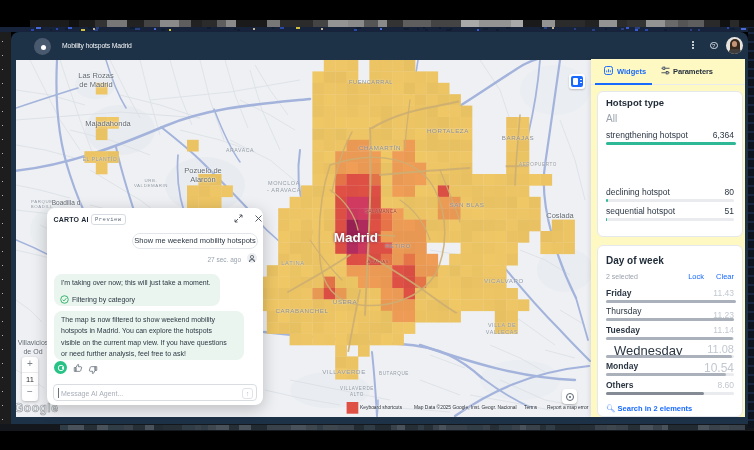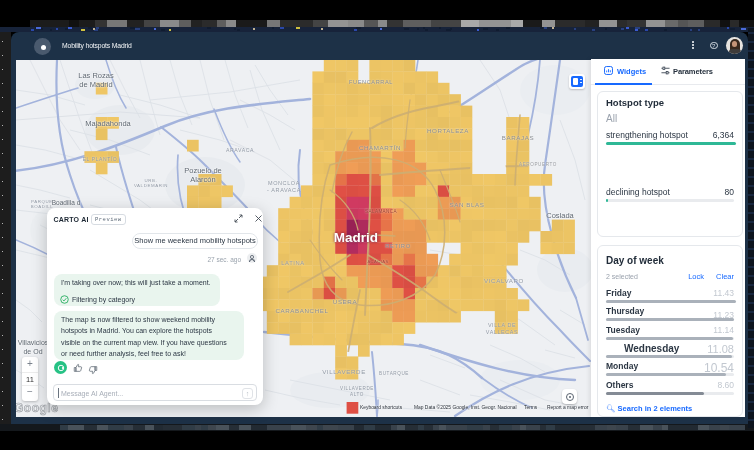--- a/index.html
+++ b/index.html
@@ -894,21 +894,21 @@
         </g>
       </svg>
 
     <div class="abs" style="left:6px;top:176px;width:204px;height:17px;border:1px solid #d9dde2;border-radius:4px">
       <div class="abs" style="left:4px;top:3px;width:1px;height:10px;background:#6a7480"></div>
       <div class="abs" style="left:7px;top:4.5px;font-size:7px;color:#a8aeb8">Message AI Agent...</div>
       <div class="abs" style="right:3px;top:2.5px;width:11px;height:11px;border:1px solid #e0e3e7;border-radius:3px;text-align:center;font-size:7px;color:#b4bac2;line-height:10px">↑</div>
     </div>
   </div>
 
-  <div class="abs" style="left:580px;top:27px;width:154px;height:358px;background:#ffffff;box-shadow:-2px 0 4px rgba(0,0,0,.08)">
+  <div class="abs" style="left:580px;top:27px;width:154px;height:358px;background:#fef9c3;box-shadow:-2px 0 4px rgba(0,0,0,.08)">
 
     <div class="abs" style="left:0;top:0;width:154px;height:26px;border-bottom:1px solid #e8eaee">
       <svg class="abs" style="left:13px;top:7px" width="9" height="9" viewBox="0 0 10 10">
           <rect x="0.6" y="0.6" width="8.8" height="8.8" rx="2" fill="none" stroke="#1769ff" stroke-width="1.1"></rect>
           <path d="M3,7 L3,5 M5,7 L5,3.5 M7,7 L7,4.7" stroke="#1769ff" stroke-width="1" fill="none"></path>
         </svg>
       <span class="abs" style="left:26px;top:7.5px;font-size:7.5px;font-weight:bold;color:#1769ff">Widgets</span>
       <div class="abs" style="left:4px;top:24px;width:57px;height:2px;background:#1769ff"></div>
       <svg class="abs" style="left:70px;top:7px" width="9" height="9" viewBox="0 0 10 10">
           <path d="M0.5,2.5 H9.5 M0.5,7.5 H9.5" stroke="#3c4654" stroke-width="1" fill="none"></path>
@@ -926,47 +926,53 @@
 <span style="position:absolute;right:0;top:1px;font-size:8.5px;color:#2c3744">6,364</span>
 <div style="position:absolute;left:0;right:0;top:13px;height:3px;background:#e9ebee;border-radius:2px"></div>
 <div style="position:absolute;left:0;top:13px;height:3px;width:130.0px;background:#2eb896;border-radius:2px"></div>
 </div>
         <div style="position:absolute;left:8px;right:8px;top:94px;height:19px">
 <span style="position:absolute;left:0;top:1px;font-size:8.5px;color:#2c3744">declining hotspot</span>
 <span style="position:absolute;right:0;top:1px;font-size:8.5px;color:#2c3744">80</span>
 <div style="position:absolute;left:0;right:0;top:13px;height:3px;background:#e9ebee;border-radius:2px"></div>
 <div style="position:absolute;left:0;top:13px;height:3px;width:1.6px;background:#2eb896;border-radius:2px"></div>
 </div>
+        <div style="position:absolute;left:8px;right:8px;top:113px;height:19px">
+<span style="position:absolute;left:0;top:1px;font-size:8.5px;color:#2c3744">sequential hotspot</span>
+<span style="position:absolute;right:0;top:1px;font-size:8.5px;color:#2c3744">51</span>
+<div style="position:absolute;left:0;right:0;top:13px;height:3px;background:#e9ebee;border-radius:2px"></div>
+<div style="position:absolute;left:0;top:13px;height:3px;width:1.2px;background:#2eb896;border-radius:2px"></div>
+</div>
     </div>
 
     <div class="abs" style="left:6px;top:186px;width:146px;height:172px;background:#fff;border:1px solid #e5e8ec;border-radius:6px;overflow:hidden">
       <div class="abs" style="left:8px;top:9px;font-size:10px;font-weight:bold;color:#222d3a">Day of week</div>
       <div class="abs" style="left:8px;top:27px;font-size:7px;color:#9aa2ad">2 selected</div>
       <div class="abs" style="right:38px;top:26px;font-size:7.5px;color:#1769ff">Lock</div>
       <div class="abs" style="right:8px;top:26px;font-size:7.5px;color:#1769ff">Clear</div>
       <div style="position:absolute;left:8px;right:8px;top:42px;height:18px">
 <span style="position:absolute;left:0;top:0;font-size:8.5px;font-weight:600;color:#2c3744">Friday</span>
 <span style="position:absolute;right:0;top:0;font-size:8.5px;color:#c2c8d0">11.43</span>
 <div style="position:absolute;left:0;right:0;top:12px;height:3px;background:#e9ebee;border-radius:2px"></div>
 <div style="position:absolute;left:0;top:12px;height:3px;width:130.0px;background:#aab1ba;border-radius:2px"></div>
 </div>
         <div style="position:absolute;left:8px;right:8px;top:60.3px;height:18px">
-<span style="position:absolute;left:0;top:0;font-size:8.5px;font-weight:700;color:#2c3744">Thursday</span>
+<span style="position:absolute;left:0;top:0;font-size:8.5px;font-weight:400;color:#2c3744">Thursday</span>
 <span style="position:absolute;right:0;top:4px;font-size:8.5px;color:#c2c8d0">11.23</span>
 <div style="position:absolute;left:0;right:0;top:12px;height:3px;background:#e9ebee;border-radius:2px"></div>
 <div style="position:absolute;left:0;top:12px;height:3px;width:127.7px;background:#aab1ba;border-radius:2px"></div>
 </div>
         <div style="position:absolute;left:8px;right:8px;top:78.6px;height:18px">
 <span style="position:absolute;left:0;top:0;font-size:8.5px;font-weight:600;color:#2c3744">Tuesday</span>
 <span style="position:absolute;right:0;top:0;font-size:8.5px;color:#c2c8d0">11.14</span>
 <div style="position:absolute;left:0;right:0;top:12px;height:3px;background:#e9ebee;border-radius:2px"></div>
 <div style="position:absolute;left:0;top:12px;height:3px;width:126.8px;background:#aab1ba;border-radius:2px"></div>
 </div>
         <div style="position:absolute;left:8px;right:8px;top:96.89999999999999px;height:18px">
-<span style="position:absolute;left:18px;top:0;font-size:10px;font-weight:700;color:#2c3744">Wednesday</span>
+<span style="position:absolute;left:8px;top:0;font-size:13px;font-weight:400;color:#2c3744">Wednesday</span>
 <span style="position:absolute;right:0;top:0;font-size:11px;color:#c2c8d0">11.08</span>
 <div style="position:absolute;left:0;right:0;top:12px;height:3px;background:#e9ebee;border-radius:2px"></div>
 <div style="position:absolute;left:0;top:12px;height:3px;width:126.0px;background:#aab1ba;border-radius:2px"></div>
 </div>
         <div style="position:absolute;left:8px;right:8px;top:115.19999999999999px;height:18px">
 <span style="position:absolute;left:0;top:0;font-size:8.5px;font-weight:600;color:#2c3744">Monday</span>
 <span style="position:absolute;right:0;top:0;font-size:12px;color:#c2c8d0">10.54</span>
 <div style="position:absolute;left:0;right:0;top:12px;height:3px;background:#e9ebee;border-radius:2px"></div>
 <div style="position:absolute;left:0;top:12px;height:3px;width:119.9px;background:#aab1ba;border-radius:2px"></div>
 </div>

